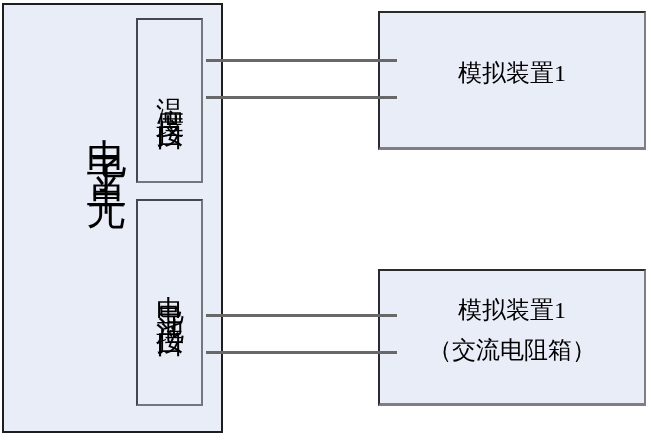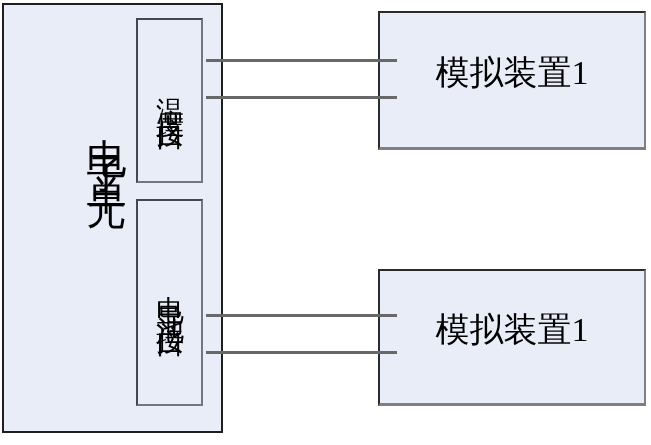--- a/index.html
+++ b/index.html
@@ -54,21 +54,21 @@
     left: 378px;
     width: 268px;
     border-top: 2px solid #2B2B2B;
     border-left: 2px solid #2B2B2B;
     border-right: 2px solid #7F7F7F;
     border-bottom: 3px solid #7F7F7F;
     display: flex;
     flex-direction: column;
     align-items: center;
     justify-content: center;
-    font-size: 34px;
+    font-size: 24px;
     line-height: 40px;
     padding-bottom: 14px;
   }
   .device-box-1 { top: 11px;  height: 139px; }
   .device-box-2 { top: 269px; height: 137px; }
   .connector {
     position: absolute;
     left: 206px;
     width: 191px;
     height: 3px;
@@ -96,20 +96,21 @@
       <div class="vtext if-label">电导池接口</div>
     </div>
   </div>
 
   <div class="box device-box device-box-1">
     <div class="device-line">模拟装置1</div>
   </div>
 
   <div class="box device-box device-box-2">
     <div class="device-line">模拟装置1</div>
+    <div class="device-line">（交流电阻箱）</div>
   </div>
 
   <div class="connector connector-1"></div>
   <div class="connector connector-2"></div>
   <div class="connector connector-3"></div>
   <div class="connector connector-4"></div>
 
 </div>
 
 </body></html>

